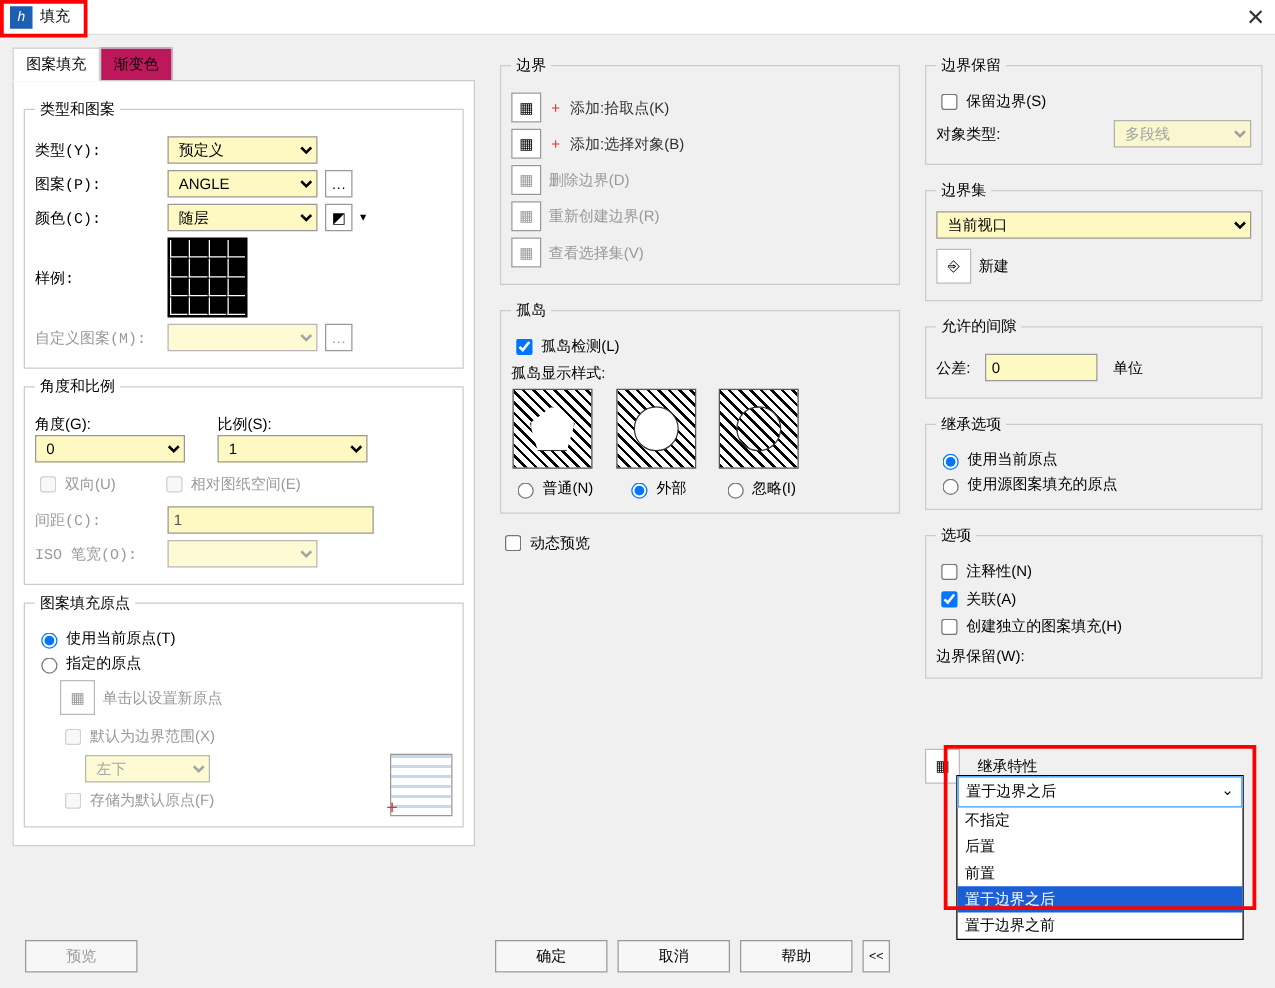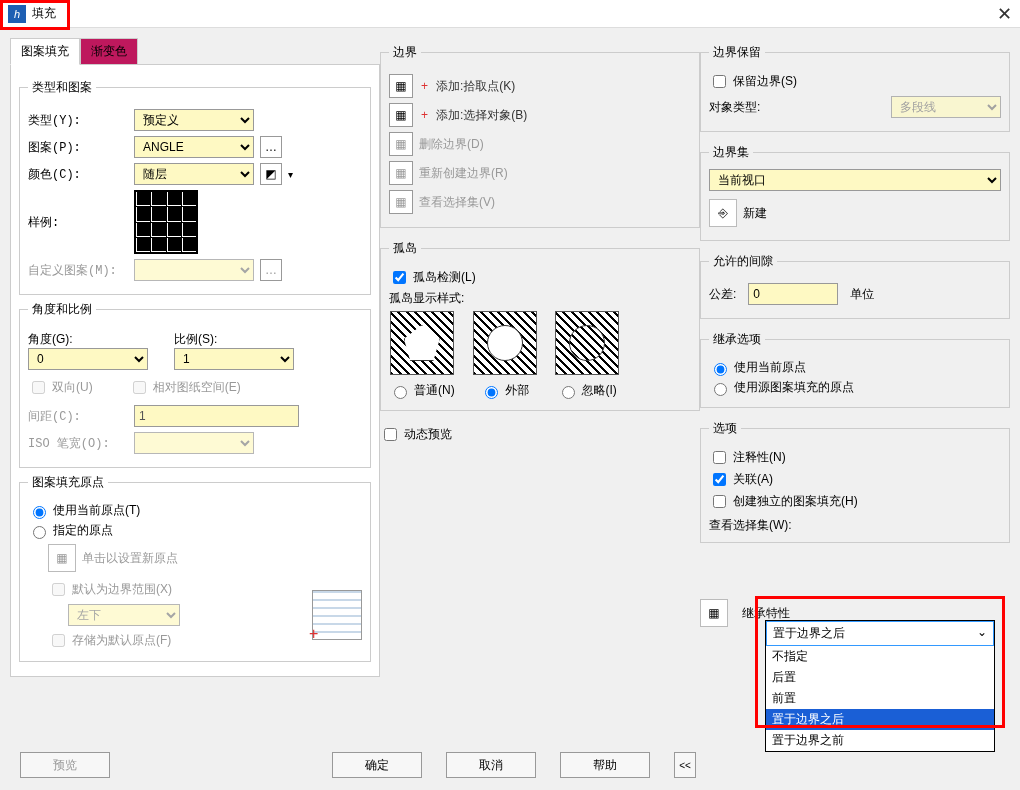--- a/index.html
+++ b/index.html
@@ -2,49 +2,49 @@
 <html><head>
 <meta charset="utf-8">
 <style>
 * { box-sizing: border-box; font-family: "Microsoft YaHei", sans-serif; font-size: 12px; }
 body { margin: 0; background: #f0f0f0; width: 1020px; height: 790px; position: relative; }
 .titlebar { height: 28px; background: #fff; display: flex; align-items: center; padding: 0 8px; border-bottom: 1px solid #ddd; }
 .titlebar .icon { width: 18px; height: 18px; background: #1e5fb3; display: inline-flex; align-items: center; justify-content: center; color: #fff; font-style: italic; font-size: 11px; margin-right: 6px; }
 .titlebar .title { flex: 1; }
 .close-x { font-size: 18px; color: #333; }
 .hl-red { border: 3px solid #ff0000; position: absolute; pointer-events: none; }
-.content { display: flex; padding: 10px; }
+.content { display: flex; padding: 10px; gap: 20px; }
 .col { display: flex; flex-direction: column; }
 .col1 { width: 370px; }
 .col2 { width: 320px; }
 .col3 { flex: 1; }
 .tabs { display: flex; }
 .tab { padding: 4px 10px; border: 1px solid #ccc; border-bottom: none; background: #be185d; }
 .tab.active { background: #fff; border-bottom: 1px solid #fff; position: relative; z-index: 2; }
 .panel { border: 1px solid #ccc; background: #fff; padding: 8px; margin-top: -1px; }
 fieldset { border: 1px solid #ccc; margin: 6px 0; padding: 8px; }
 legend { padding: 0 4px; }
 .row { display: flex; align-items: center; margin: 5px 0; gap: 6px; }
 .lbl { width: 100px; font-family: Liberation Mono, monospace; }
 select, input[type=text] { border: 1px solid #999; background: #fef9c3; height: 22px; padding: 0 4px; }
-select { width: 112px; }
+select { width: 100px; }
 .wide { width: 120px; }
 .swatch-btn { width: 22px; height: 22px; border: 1px solid #999; background: #fff; display: inline-flex; align-items: center; justify-content: center; }
 .sample-box { width: 64px; height: 64px; background: #000; display: grid; grid-template-columns: repeat(4,1fr); grid-template-rows: repeat(4,1fr); gap: 1px; padding: 2px; }
 .sample-box div { border-left: 1px solid #fff; border-bottom: 1px solid #fff; }
 .disabled { color: #999; }
 .radio, .check { display: flex; align-items: center; gap: 4px; margin: 3px 0; }
 .icon-btn { width: 24px; height: 24px; border: 1px solid #999; background: #fff; display: inline-flex; align-items: center; justify-content: center; }
 .link-cmd { color: #333; }
 .link-cmd.disabled { color: #999; }
 .island-opts { display: flex; gap: 18px; margin-top: 4px; }
 .island-opt { display: flex; flex-direction: column; align-items: center; gap: 4px; }
 .island-box { width: 64px; height: 64px; border: 1px solid #555; background: repeating-linear-gradient(45deg,#000,#000 2px,#fff 2px,#fff 6px); display: flex; align-items: center; justify-content: center; }
 .island-box .inner { width: 36px; height: 36px; background: #fff; border: 1px solid #333; border-radius: 50%; }
-.btnbar { position: absolute; bottom: 12px; left: 0; right: 0; display: flex; gap: 24px; padding: 0 20px; align-items: flex-end; }
+.btnbar { position: absolute; bottom: 12px; left: 0; right: 0; display: flex; gap: 8px; padding: 0 20px; align-items: flex-end; }
 .btn { width: 90px; height: 26px; border: 1px solid #999; background: #f7f7f7; display: inline-flex; align-items: center; justify-content: center; }
 .btn.disabled { color: #999; }
 .spacer { flex: 1; }
 .dropdown-open { position: absolute; border: 1px solid #000; background: #fff; }
 .dropdown-open .sel { background: #fff; border: 1px solid #3399ff; padding: 3px 6px; display: flex; justify-content: space-between; }
 .dropdown-open .opt { padding: 2px 6px; }
 .dropdown-open .opt.hl { background: #1a5fd6; color: #fff; }
 .small-icon { width: 28px; height: 28px; border: 1px solid #bbb; background: #fff; display: inline-flex; align-items: center; justify-content: center; }
 .origin-preview { width: 50px; height: 50px; border: 1px solid #999; background: repeating-linear-gradient(0deg,#fff,#fff 6px,#c8d8e8 6px,#c8d8e8 8px), repeating-linear-gradient(90deg,transparent,transparent 10px,#c8d8e8 10px,#c8d8e8 12px); position: relative; }
 .origin-preview::after { content:"+"; color: #d33; position: absolute; bottom: -4px; left: -4px; font-size: 16px; }
@@ -151,21 +151,21 @@
             <span>使用当前原点(T)</span>
           </label>
         <label class="radio">
             <input type="radio" name="orig" style="">
             <span>指定的原点</span>
           </label>
         <div class="row disabled" style="margin-left:20px">
           <span class="small-icon">▦</span>
           <span>单击以设置新原点</span>
         </div>
-        <div style="display:flex;align-items:center;margin-left:20px;gap:10px">
+        <div style="display:flex;align-items:flex-end;margin-left:20px;gap:10px">
           <div style="flex:1">
             <label class="check disabled">
                 <input type="checkbox" disabled="" style="">
                 <span>默认为边界范围(X)</span>
               </label>
             <div class="row disabled" style="margin-left:20px">
                 <select disabled=""><option>左下</option></select>
               </div>
             <label class="check disabled">
                 <input type="checkbox" disabled="" style="">
@@ -299,21 +299,21 @@
           <span>注释性(N)</span>
         </label>
       <label class="check">
           <input type="checkbox" checked="" style="">
           <span>关联(A)</span>
         </label>
       <label class="check">
           <input type="checkbox" style="">
           <span>创建独立的图案填充(H)</span>
         </label>
-      <div style="margin-top:6px">查看选择集(W):</div>
+      <div style="margin-top:6px">边界保留(W):</div>
     </fieldset>
 
     <div class="row" style="margin-top:50px">
         <span class="small-icon">▦</span>
         <span style="margin-left:8px">继承特性</span>
       </div>
   </div>
 </div>
 
 <div class="dropdown-open" style="left:765px;top:620px;width:230px">

